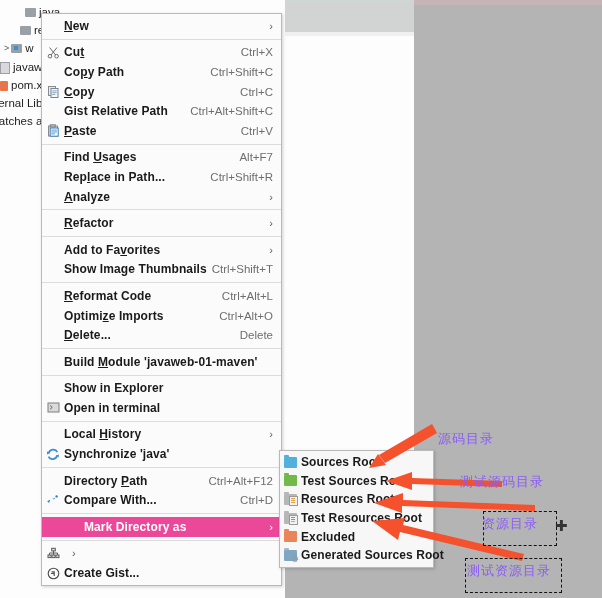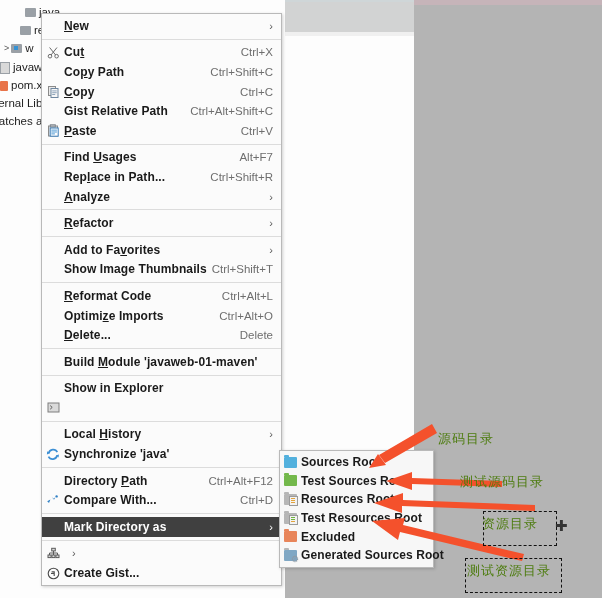--- a/index.html
+++ b/index.html
@@ -35,21 +35,21 @@
     background:#fbfbfb;border:1px solid #b9b9b9;
     box-shadow:1px 1px 3px rgba(0,0,0,.18);
     font-size:12px;color:#1a1a1a;
     padding:2px 0 2px 0;
   }
   .mi{position:relative;height:19.6px;display:flex;align-items:center;padding:0 6px 0 0;cursor:default;white-space:nowrap;}
   .mi .ic{width:22px;flex:0 0 22px;display:flex;align-items:center;justify-content:center;}
   .mi .lbl{flex:1 1 auto;font-size:12px;letter-spacing:.1px;font-weight:bold;}
   .mi .acc{color:#6e6e6e;font-size:11.5px;padding-right:2px;}
   .mi .arw{color:#5b5b5b;font-size:11px;padding-left:8px;padding-right:2px;}
-  .mi.sel{background:#404040;color:#fff;}
+  .mi.sel{background:#ec4899;color:#fff;padding-left:20px;}
   .mi.sel .arw{color:#fff;}
   .sep{height:1px;background:#dcdcdc;margin:3px 0;}
   u{text-decoration:underline;text-underline-offset:1px;}
 
   
   .ic svg{display:block;}
 
   
   #sub{
     position:absolute;left:279px;top:450px;width:153px;
@@ -64,21 +64,21 @@
   .fi-blue{background:#52b0dd;} .fi-blue:before{background:#52b0dd;}
   .fi-green{background:#73b84b;} .fi-green:before{background:#73b84b;}
   .fi-grey{background:#b6b6b6;} .fi-grey:before{background:#b6b6b6;}
   .fi-orange{background:#e8855a;} .fi-orange:before{background:#e8855a;}
   .badge{position:absolute;right:-1px;bottom:-1px;width:7px;height:8px;background:#f2f2f2;border:1px solid #9a9a9a;}
   .badge i{position:absolute;left:1px;top:1px;width:4px;height:1px;background:#e3a33c;box-shadow:0 2px 0 #e3a33c,0 4px 0 #e3a33c;}
   .badge.grn i{background:#6fb23f;box-shadow:0 2px 0 #6fb23f,0 4px 0 #e3a33c;}
   .gear{position:absolute;right:-2px;bottom:-2px;width:8px;height:8px;color:#8d9aa6;font-size:9px;line-height:8px;}
 
   
-  .anno{position:absolute;color:#4d7c0f;font-family:"DejaVu Sans","Liberation Sans",sans-serif;font-size:13px;white-space:nowrap;letter-spacing:1px;}
+  .anno{position:absolute;color:#8b5cf6;font-family:"DejaVu Sans","Liberation Sans",sans-serif;font-size:13px;white-space:nowrap;letter-spacing:1px;}
   .dashbox{position:absolute;border:1.4px dashed #111;}
   .crosshair{position:absolute;color:#333;font-size:15px;line-height:1;}
   svg.arrows{position:absolute;left:0;top:0;width:602px;height:598px;pointer-events:none;}
 </style>
 </head>
 <body>
 
 <div id="root">
   <div class="bg-white"></div>
   <div class="bg-grey"></div>
@@ -238,20 +238,21 @@
         <span class="ic"></span>
         <span class="lbl">Show in Explorer</span>
       </div>
       <div class="mi">
         <span class="ic">
           <svg width="13" height="13" viewBox="0 0 13 13">
             <rect x="1" y="2" width="11" height="9" fill="#dadada" stroke="#7e7e7e"></rect>
             <path d="M3.2 4.6 L5.2 6.4 L3.2 8.2" stroke="#5d5d5d" fill="none" stroke-width="1"></path>
           </svg>
         </span>
+        <span class="lbl">Open in terminal</span>
       </div>
       <div class="sep"></div>
       <div class="mi">
         <span class="ic"></span>
         <span class="lbl">Local <u>H</u>istory</span>
         <span class="arw">›</span>
       </div>
       <div class="mi">
         <span class="ic">
           <svg width="14" height="13" viewBox="0 0 14 13">

